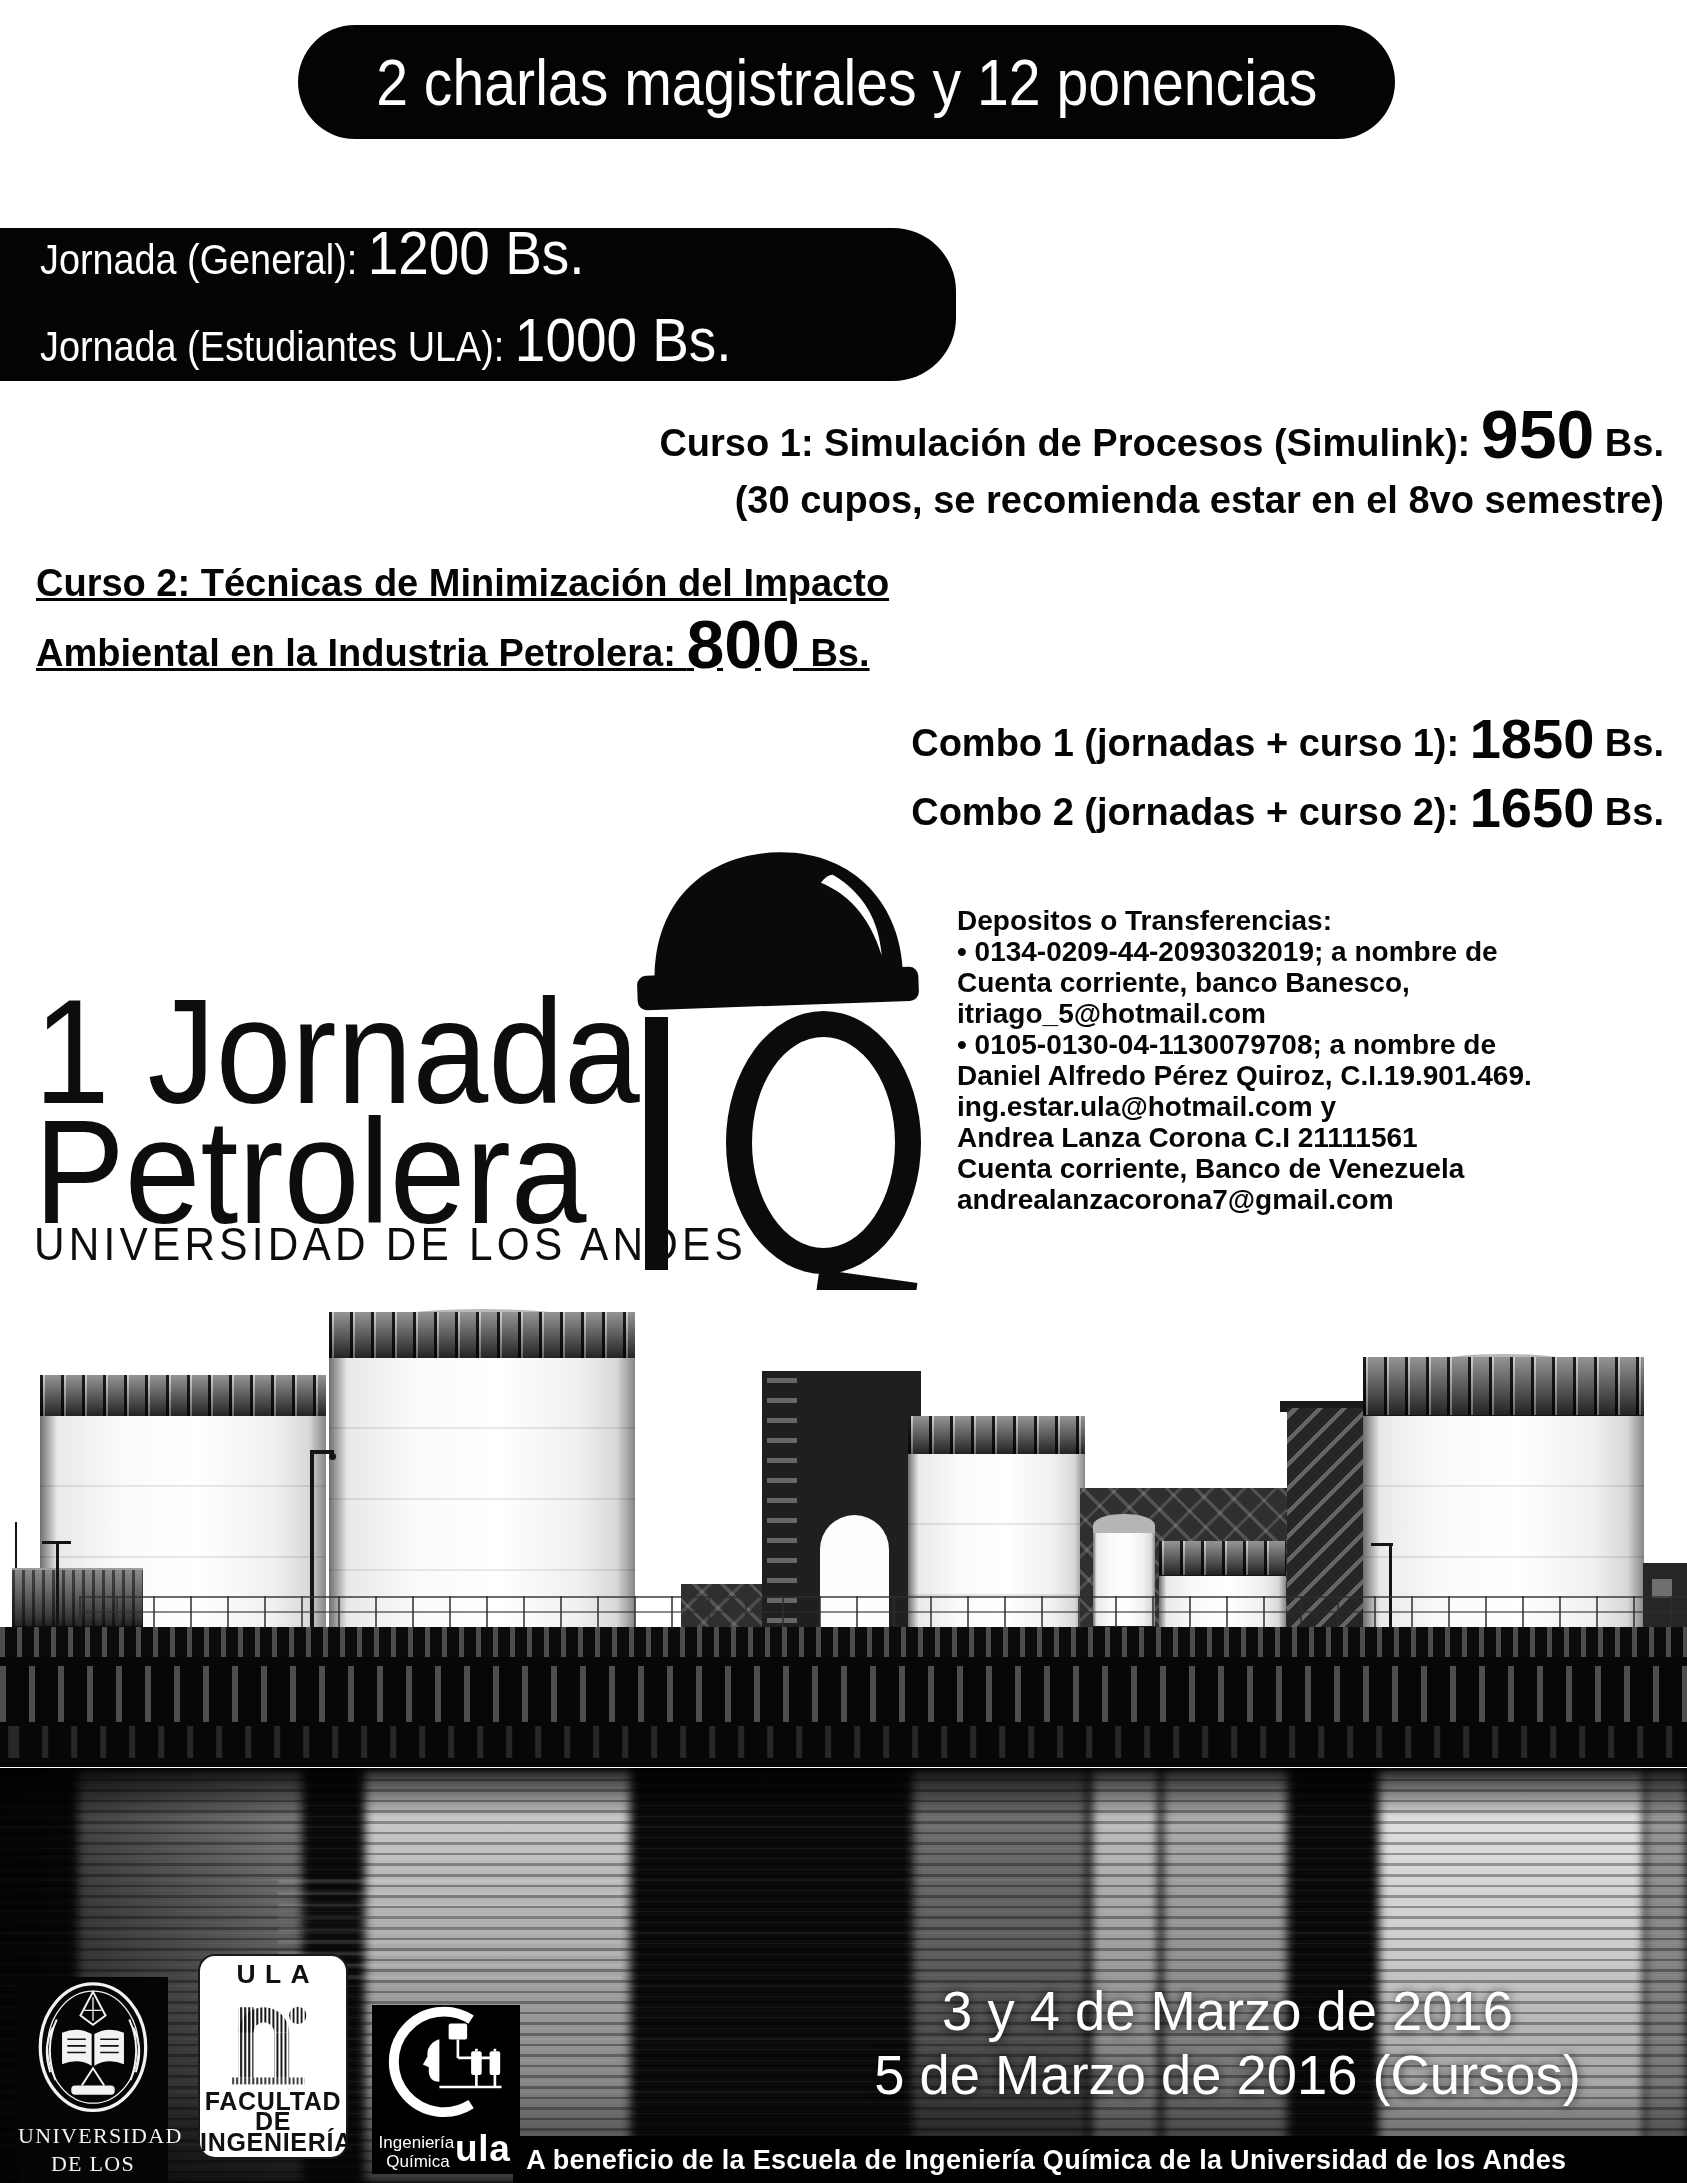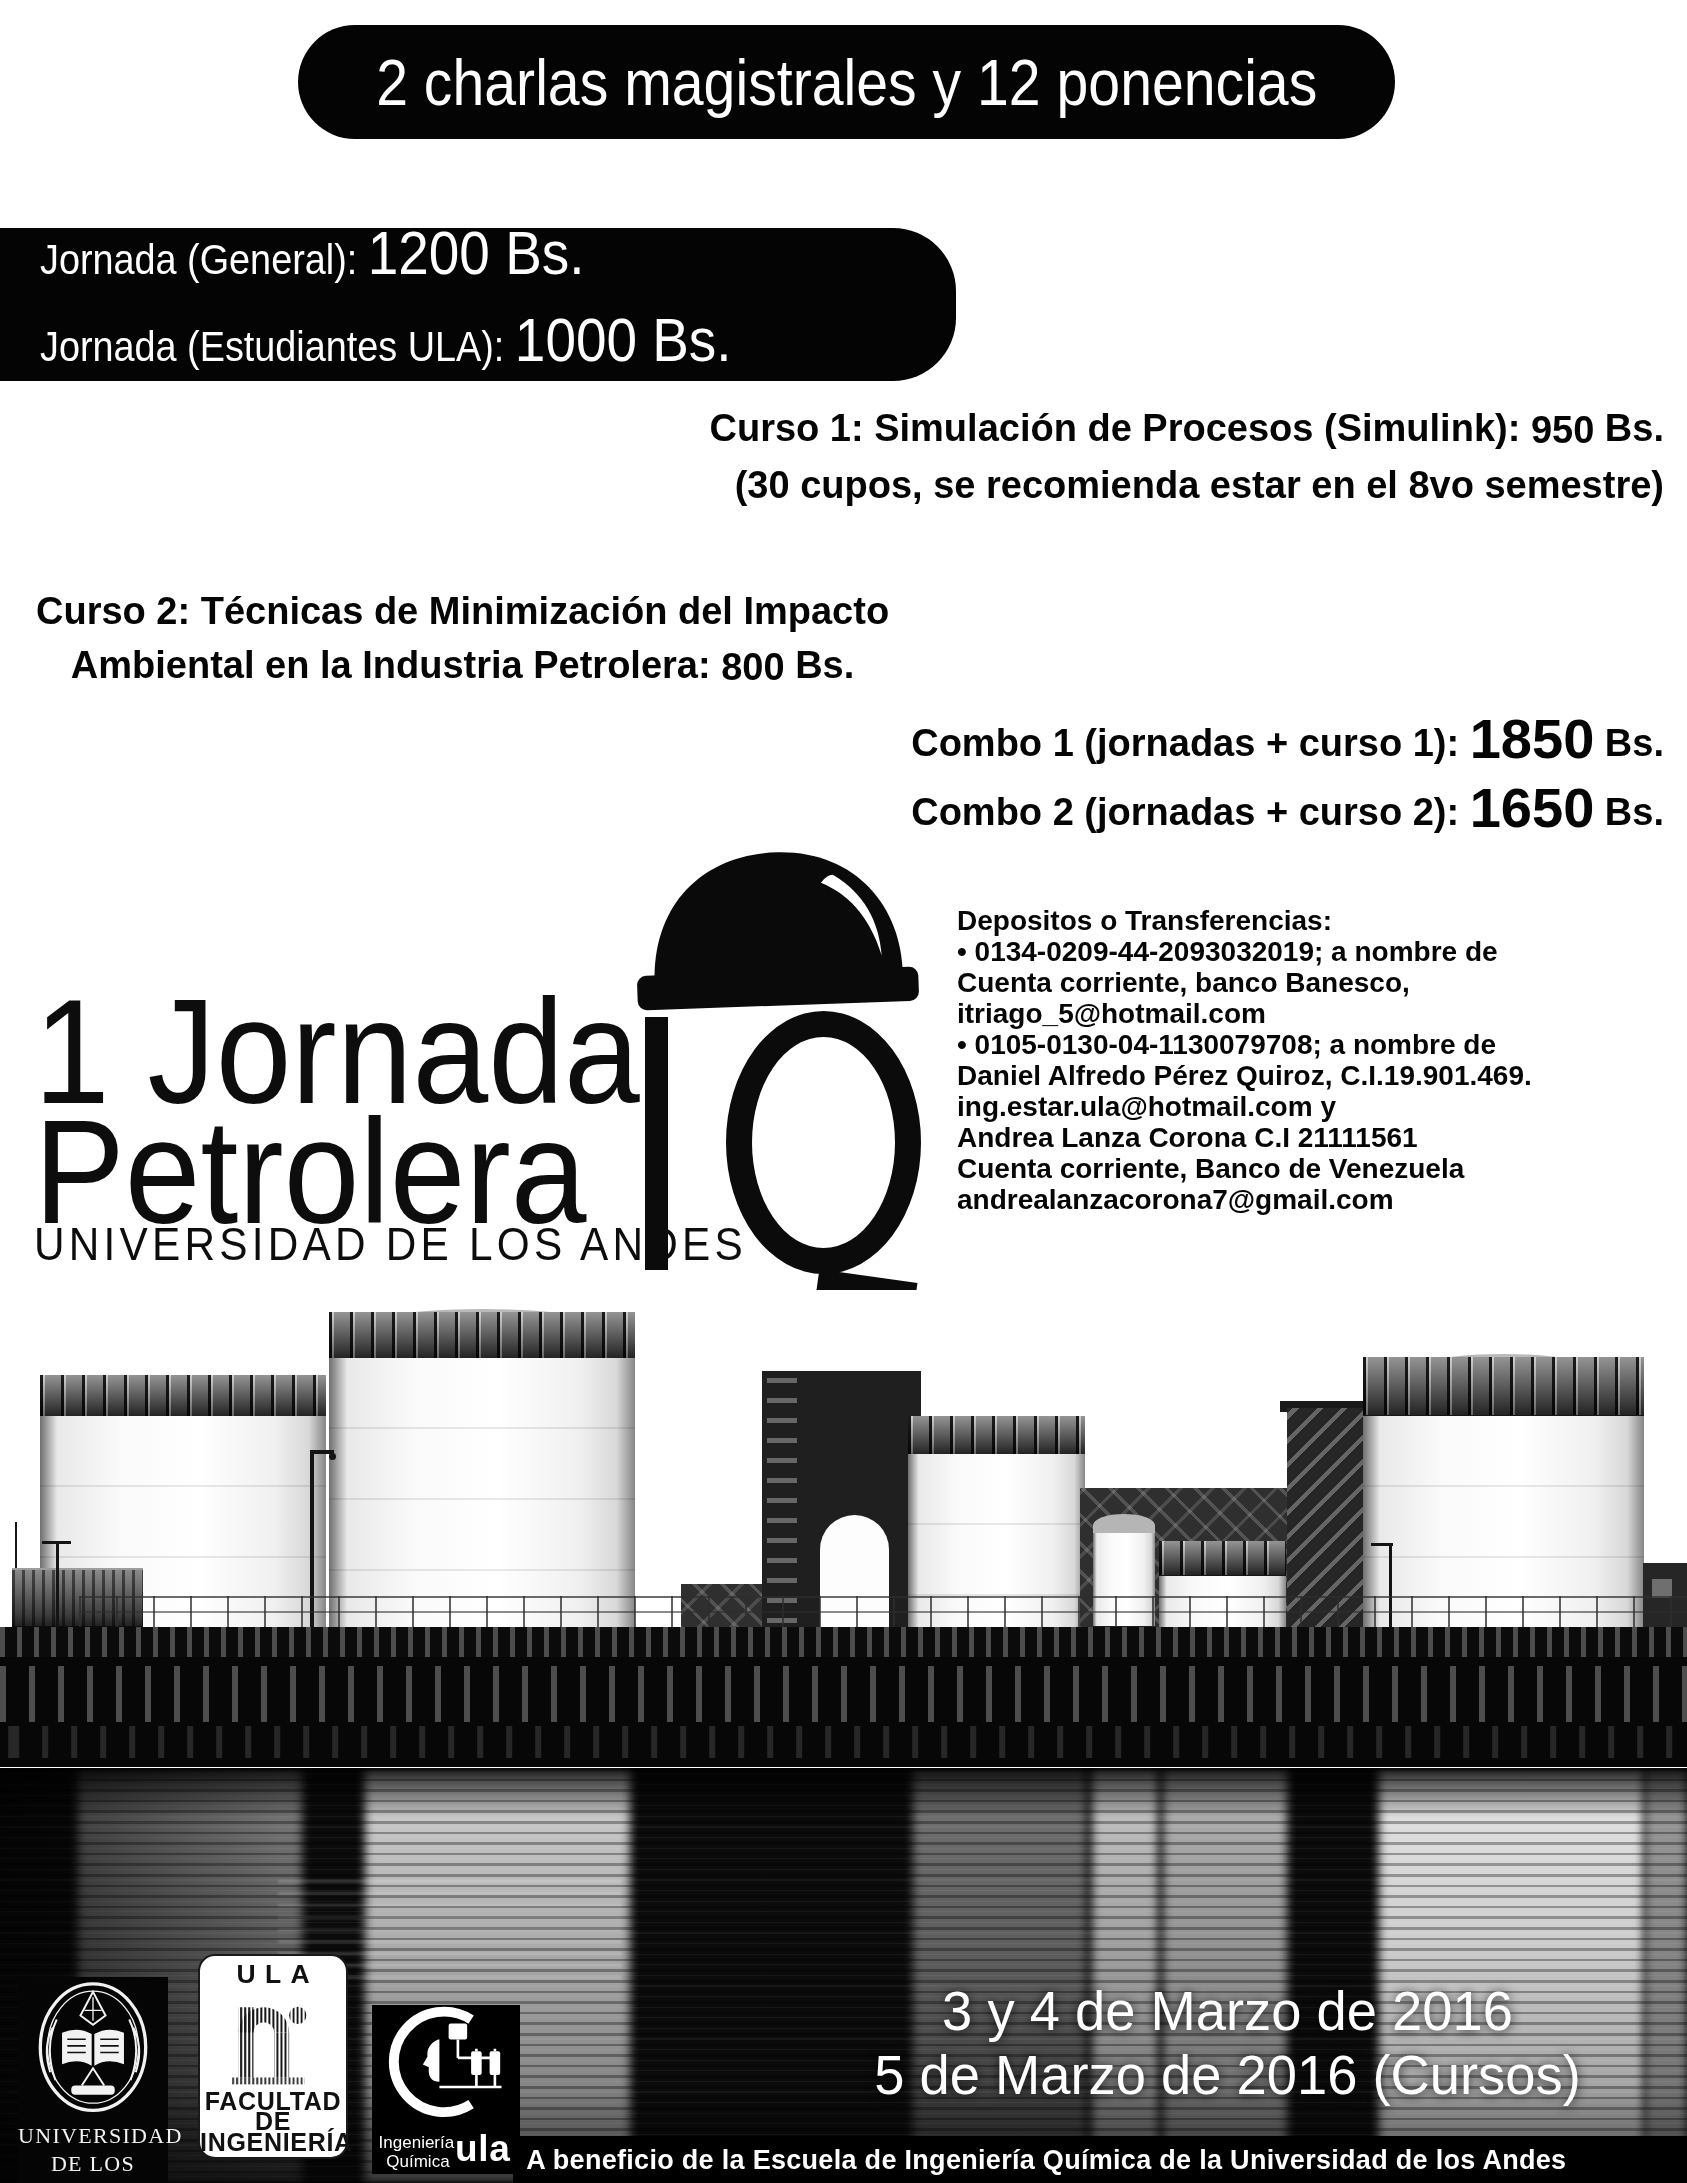--- a/index.html
+++ b/index.html
@@ -15,23 +15,23 @@
   
   .price-banner{left:-46px;top:228px;width:1002px;height:153px;background:#040404;
                 border-radius:0 63px 63px 0;padding-left:86px;box-sizing:border-box;
                 display:flex;flex-direction:column;justify-content:center;}
   .price-line{color:#fff;white-space:nowrap;line-height:70px;transform:scaleX(.9);transform-origin:left;}
   .price-line .lbl{font-size:42px;}
   .price-line .val{font-size:61px;}
 
   
   .bold-block{font-weight:700;line-height:57px;white-space:nowrap;}
-  .big{font-size:38px;line-height:1;vertical-align:-2px;}
+  .big{font-size:68px;line-height:1;vertical-align:-2px;}
   .course1{right:23px;top:400px;text-align:right;font-size:38px;}
-  .course2{left:36px;top:584px;text-align:center;font-size:38px;line-height:54px;}
+  .course2{left:36px;top:556px;text-align:left;font-size:38px;line-height:54px;text-decoration:underline;}
   .combos{right:23px;top:709px;text-align:right;font-size:38px;line-height:69px;margin-left:27px;}
   .combos .big{font-size:56px;}
 
   
   .logo-line{left:34px;color:#0d0d0d;font-weight:300;line-height:1;white-space:nowrap;
              transform:scaleX(.92);transform-origin:left;}
   .logo-l1{top:978px;font-size:148px;}
   .logo-l2{top:1098px;font-size:148px;}
   .logo-l3{top:1221px;font-size:46px;font-weight:400;letter-spacing:4.6px;}
   .iq-i{left:645px;top:1017px;width:23px;height:253px;background:#0b0b0b;}

